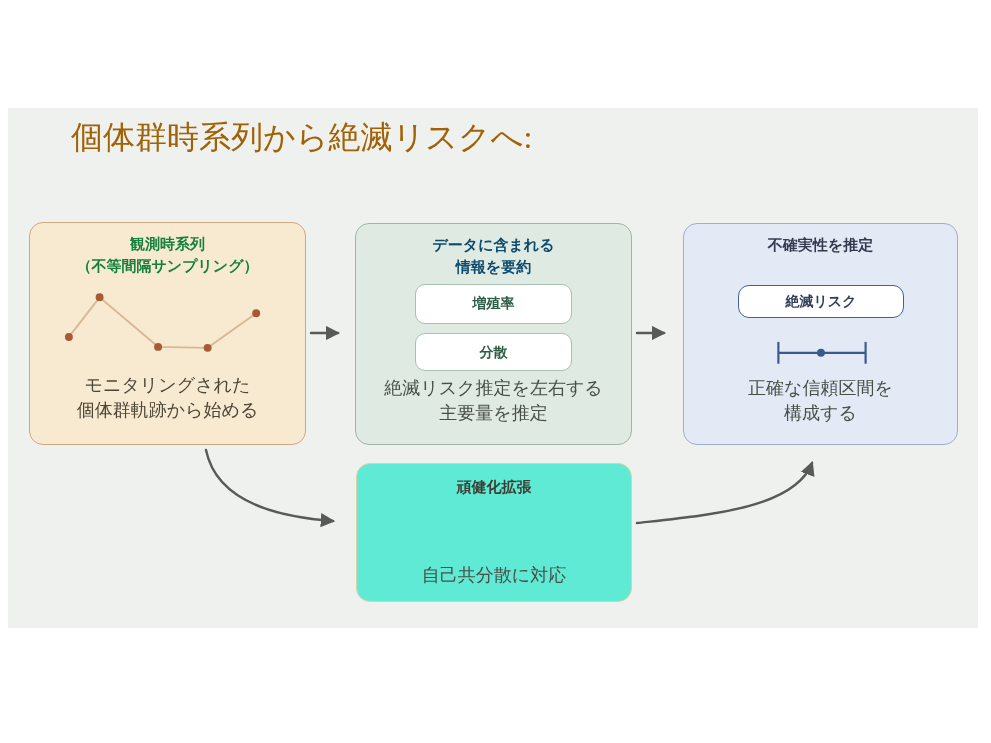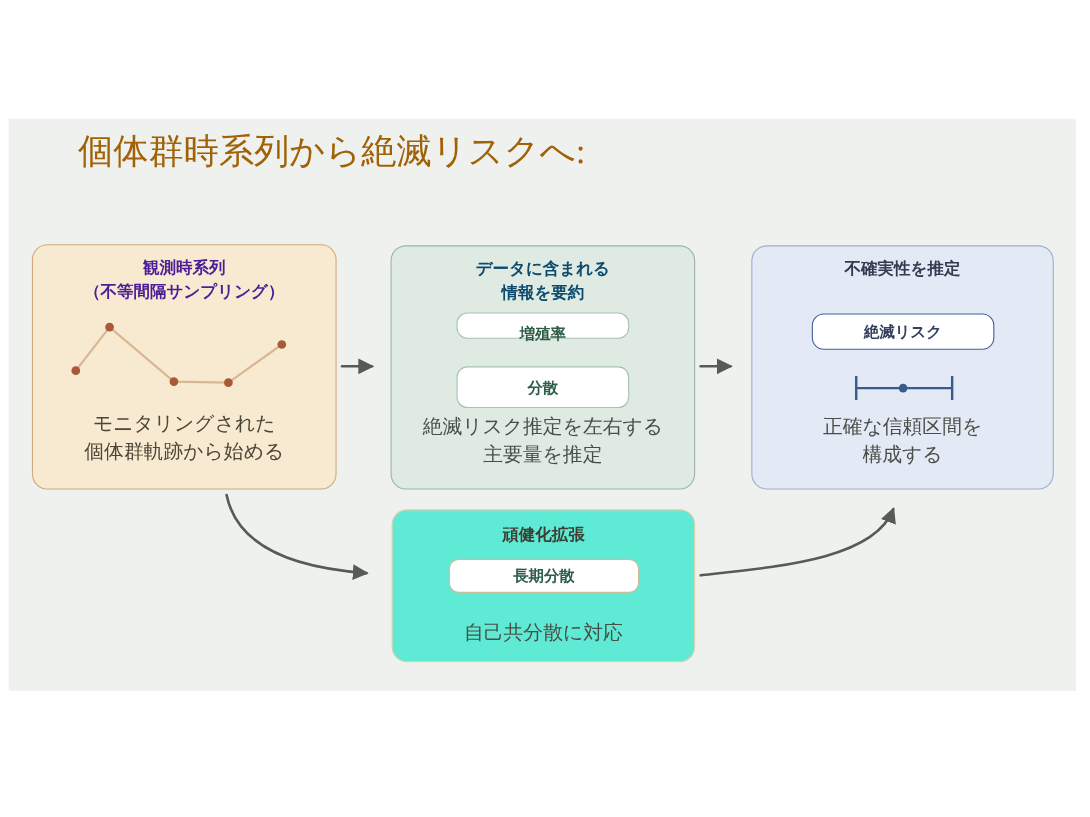--- a/index.html
+++ b/index.html
@@ -14,35 +14,35 @@
 
   .box { position:absolute; border-radius:14px; border:1.5px solid; }
   .box-observed  { left:29px;  top:222px; width:277px; height:223px; background:#f8ead1; border-color:#d0a97d; }
   .box-summarize { left:355px; top:223px; width:277px; height:222px; background:#dfeae2; border-color:#9bb7a3; }
   .box-estimate  { left:683px; top:223px; width:275px; height:222px; background:#e4e9f6; border-color:#9fadce; }
   .box-robust    { left:356px; top:463px; width:276px; height:139px; background:#5eead4; border-color:#d8d3ab; }
 
   .box-title { position:absolute; top:10px; left:0; right:0; text-align:center;
                font-weight:bold; font-size:15px; line-height:1.47; }
   .box-title span { display:block; }
-  .box-observed  .box-title { color:#4c1d95; }
+  .box-observed  .box-title { color:#15803d; }
   .box-summarize .box-title { color:#0c4a6e; }
   .box-estimate  .box-title { color:#333b4e; }
   .box-robust    .box-title { color:#3c3e33; top:12px; }
 
   .box-caption { position:absolute; left:0; right:0; text-align:center;
                  font-family:"Liberation Serif",serif; font-size:18px; line-height:1.42; color:#484f48; }
   .box-caption span { display:block; }
   .box-observed  .box-caption { bottom:20px; color:#4c4636; }
   .box-summarize .box-caption { bottom:17px; }
   .box-estimate  .box-caption { bottom:17px; }
   .box-robust    .box-caption { bottom:12px; }
 
   .chip { position:absolute; background:#ffffff; text-align:center; font-weight:bold; font-size:14px; }
-  .chip-growth   { left:59px; top:60px;  width:157px; height:24px; line-height:36px;
+  .chip-growth   { left:59px; top:60px;  width:157px; height:40px; line-height:36px;
                    border:1.3px solid #a5c3ad; border-radius:10px; color:#2d5c47; }
   .chip-variance { left:59px; top:109px; width:157px; height:38px; line-height:36px;
                    border:1.3px solid #a5c3ad; border-radius:10px; color:#2d5c47; }
   .chip-risk     { left:54px; top:61px;  width:166px; height:33px; line-height:31px;
                    border:1.4px solid #41619c; border-radius:11px; color:#333f5e; }
   .chip-longrun  { left:51px; top:44px;  width:173px; height:31px; line-height:29px;
                    border:1.3px solid #c6bf96; border-radius:9px; color:#2d5c47; }
 
   svg.fill { position:absolute; left:0; top:0; width:100%; height:100%; pointer-events:none; }
   .overlay { position:absolute; left:0; top:0; width:991px; height:743px; pointer-events:none; }
@@ -103,21 +103,20 @@
     <div class="box-caption">
       <span>正確な信頼区間を</span>
       <span>構成する</span>
     </div>
   </div>
 
   <div class="box box-robust">
     <div class="box-title">
       <span>頑健化拡張</span>
     </div>
-    <div class="chip chip-longrun">長期分散</div>
     <div class="box-caption">
       <span>自己共分散に対応</span>
     </div>
   </div>
 
   <svg class="overlay">
     <defs>
       <marker id="ah" viewBox="0 0 10 10" refX="8.5" refY="5" markerWidth="6" markerHeight="6" orient="auto-start-reverse">
         <path d="M0 0 L10 5 L0 10 z" fill="#565b57"></path>
       </marker>

